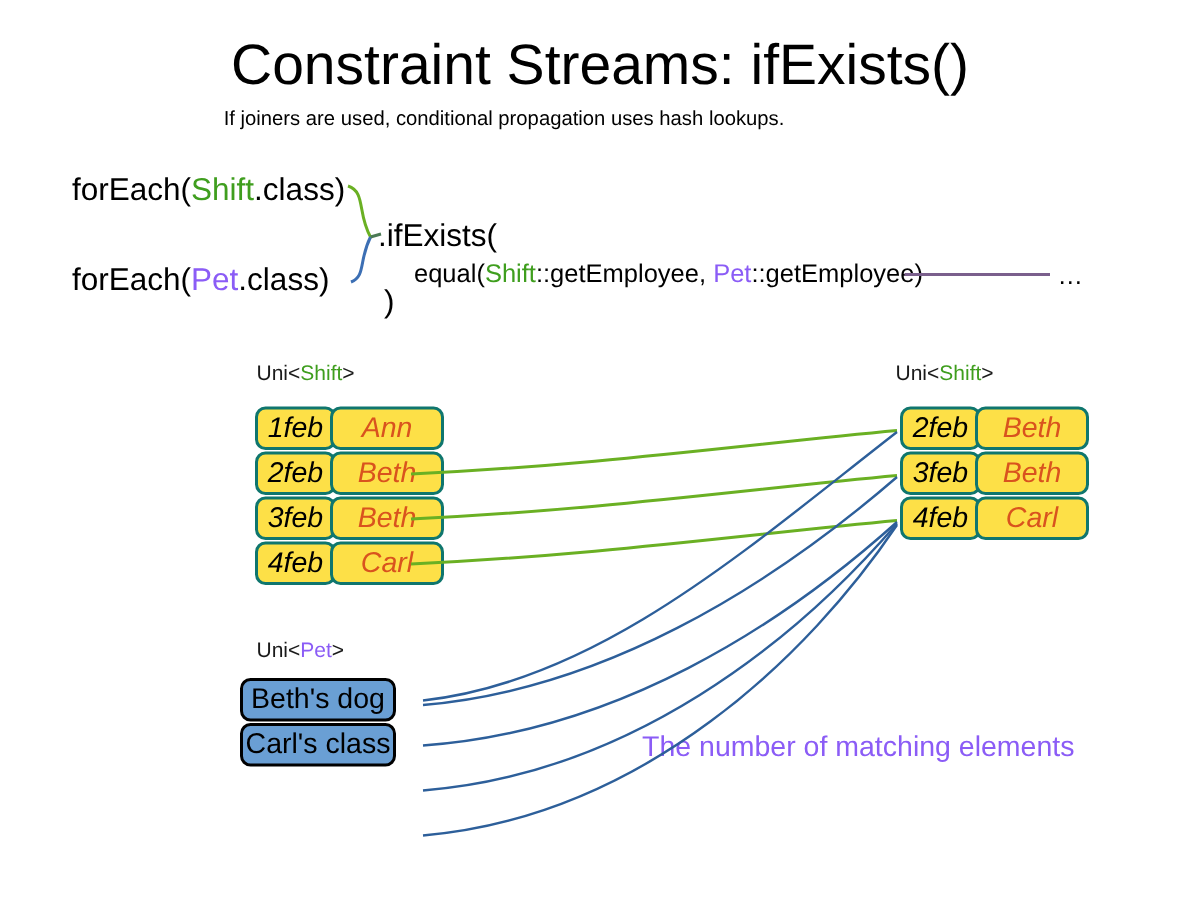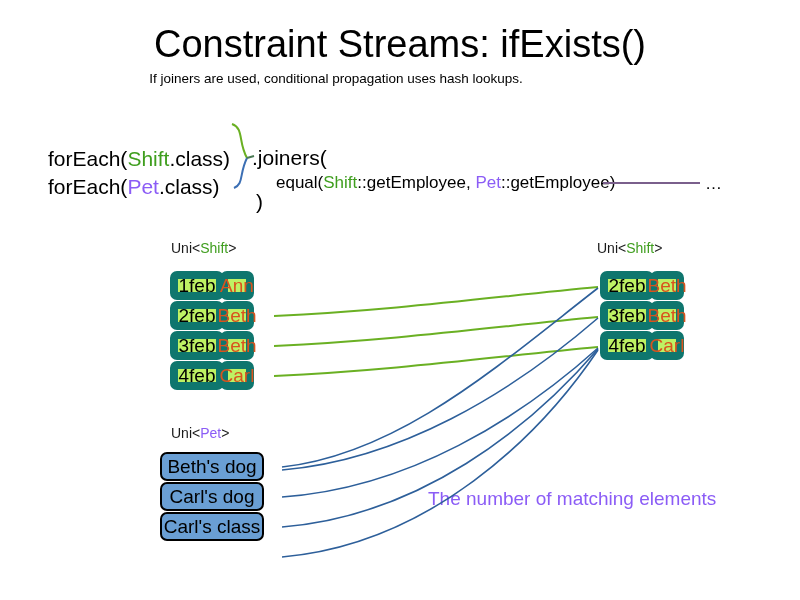--- a/index.html
+++ b/index.html
@@ -42,21 +42,21 @@
     color: #000000;
   }
 
   
   .code-line {
     font-size: 21px;
     line-height: 26px;
     white-space: nowrap;
     color: #000000;
   }
-  #code-foreach-shift { left: 48px; top: 110px; margin-top: 32px; }
+  #code-foreach-shift { left: 48px; top: 110px; }
   #code-foreach-pet   { left: 48px; top: 170px; }
   #code-ifexists      { left: 252px; top: 141px; }
   #code-paren-close   { left: 256px; top: 185px; }
   #code-equal {
     left: 276px; top: 170px;
     font-size: 17px;
     line-height: 18px;
     white-space: nowrap;
     color: #000000;
     text-align: right;
@@ -82,36 +82,37 @@
   #label-right-shift { left: 597px; top: 232px; }
   #label-left-pet    { left: 171px; top: 417px; }
 
   
   .shift-row {
     height: 29px;
     display: flex;
     align-items: stretch;
   }
   .cell {
-    border: 8px solid #0f766e;
+    border: 2px solid #0f766e;
     border-radius: 7px;
     box-sizing: border-box;
     display: flex;
     align-items: center;
     justify-content: center;
     font-size: 19px;
     line-height: 19px;
-    background: #bef264;
+    background: #fde047;
+    font-style: italic;
   }
   .cell-date {
     width: 54px;
     color: #000000;
   }
   .cell-name {
-    width: 34px;
+    width: 76px;
     margin-left: -4px;
     color: #d9531e;
   }
   .pet-box {
     width: 104px;
     height: 29px;
     border: 2px solid #000000;
     border-radius: 7px;
     box-sizing: border-box;
     background: #6a9fd4;
@@ -153,21 +154,21 @@
 
 <div id="stage">
 
   <div class="abs" id="title">Constraint Streams: ifExists()</div>
   <div class="abs" id="subtitle">If joiners are used, conditional propagation uses hash lookups.</div>
 
   <div class="abs code-line" id="code-foreach-shift"><span>forEach(</span><span class="kw-shift">Shift</span><span>.class)</span></div>
 
   <div class="abs code-line" id="code-foreach-pet"><span>forEach(</span><span class="kw-pet">Pet</span><span>.class)</span></div>
 
-  <div class="abs code-line" id="code-ifexists">.joiners(</div>
+  <div class="abs code-line" id="code-ifexists">.ifExists(</div>
 
   <div class="abs" id="code-equal"><span>equal(</span><span class="kw-shift">Shift</span><span>::getEmployee, </span><span class="kw-pet">Pet</span><span>::getEmployee)</span></div>
 
   <div class="abs code-line" id="code-paren-close">)</div>
 
   <div class="abs" id="code-ellipsis">…</div>
 
   <div class="abs stream-label" id="label-left-shift"><span>Uni&lt;</span><span class="kw-shift">Shift</span><span>&gt;</span></div>
 
   <div class="abs stream-label" id="label-right-shift"><span>Uni&lt;</span><span class="kw-shift">Shift</span><span>&gt;</span></div>
@@ -203,21 +204,20 @@
       <div class="cell cell-name">Beth</div>
     </div>
     <div class="shift-row">
       <div class="cell cell-date">4feb</div>
       <div class="cell cell-name">Carl</div>
     </div>
   </div>
 
   <div class="abs stack" id="stream-left-pet">
     <div class="pet-box">Beth's dog</div>
-    <div class="pet-box">Carl's dog</div>
     <div class="pet-box">Carl's class</div>
   </div>
 
   <div class="abs" id="annotation">
     <div>The number of matching elements</div>
   </div>
 
   <svg class="overlay" viewBox="0 0 800 600">
 
     <path d="M 232 120 C 244 124, 238 138, 247 154" fill="none" stroke="#6ab023" stroke-width="2"></path>

